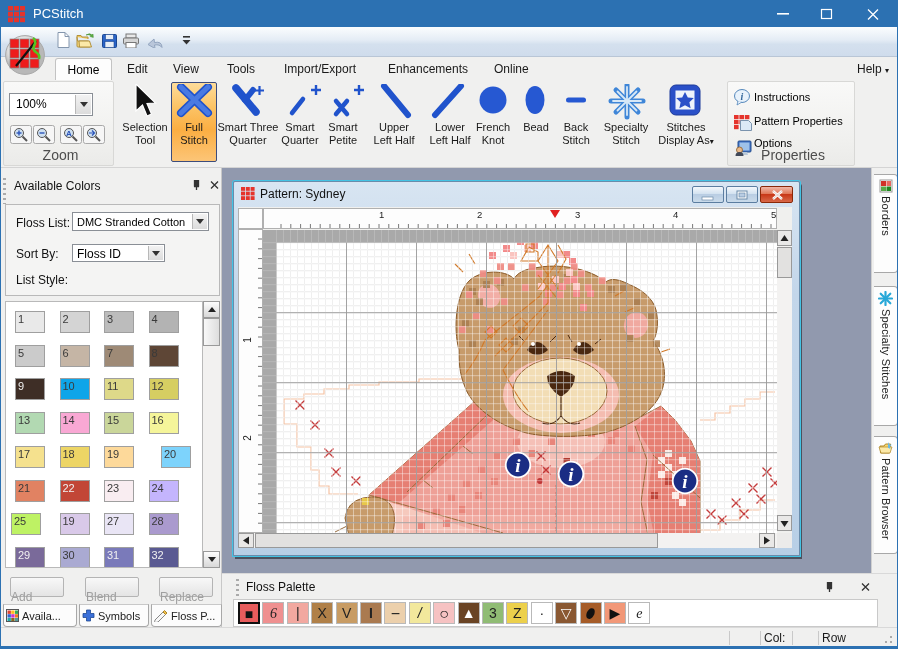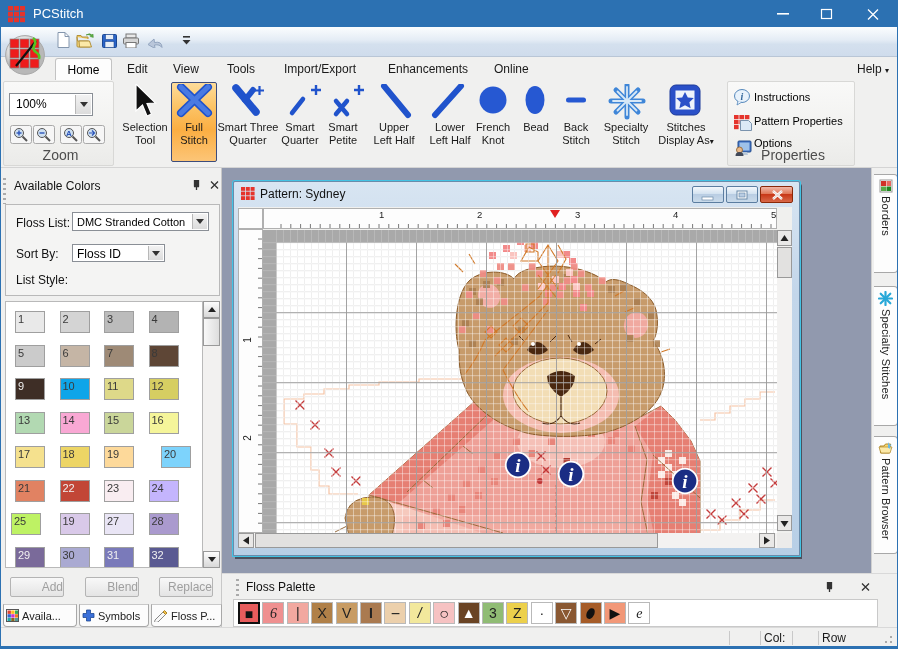--- a/index.html
+++ b/index.html
@@ -36,21 +36,21 @@
   #bottomline { left:0; top:646px; width:898px; height:3px; background:#2c71b2; }
   .vsep { position:absolute; width:1px; background:#c9c9c9; }
   .combo { position:absolute; background:#fff; border:1px solid #8a8f96; font-size:12px; }
   .combo .arr { position:absolute; right:1px; top:1px; bottom:1px; width:16px;
      background:linear-gradient(#f2f2f2,#dcdcdc); border-left:1px solid #b8b8b8;
      display:flex; align-items:center; justify-content:center; }
   .tri-dn { width:0;height:0;border-left:4px solid transparent;border-right:4px solid transparent;border-top:5px solid #333; }
   .sw { position:absolute; width:30px; height:22px; border:1px solid #9f9f9f; font-size:11px; padding:1px 0 0 2px; }
   .sbtn { width:17px; height:17px; background:linear-gradient(#fdfdfd,#d8d8d8); border:1px solid #9a9a9a; display:flex; align-items:center; justify-content:center; }
   .tri-up { width:0;height:0;border-left:4px solid transparent;border-right:4px solid transparent;border-bottom:5px solid #222; }
-  .pbtn { position:absolute; width:54px; height:20px; background:linear-gradient(#f8f8f8,#e4e4e4); border:1px solid #b4b4b4; border-radius:2px; font-size:12px; color:#9f9f9f; text-align:right; padding-top:2px; }
+  .pbtn { position:absolute; width:54px; height:20px; background:linear-gradient(#f8f8f8,#e4e4e4); border:1px solid #b4b4b4; border-radius:2px; font-size:12px; color:#9f9f9f; text-align:left; padding-top:12px; }
   .ptab { position:absolute; height:23px; background:#fcfcfc; border:1px solid #a8a8a8; border-top:1px solid #c8c8c8; border-radius:0 0 4px 4px; font-size:11px; color:#222; display:flex; align-items:center; }
   .wbtn { top:4px; width:32px; height:17px; border:1px solid #5b7da0; border-radius:2px; }
   .rtab { position:absolute; left:2px; width:24px; background:#fdfdfd; border:1px solid #a8a8a8; border-left:none; border-radius:0 4px 4px 0; display:flex; flex-direction:column; align-items:center; }
   .rtxt { writing-mode:vertical-rl; font-size:11px; color:#222; letter-spacing:0.2px; }
   .fp { position:absolute; top:2px; width:22px; height:22px; text-align:center; line-height:21px; }
 </style>
 </head>
 <body>
   <div id="titlebar" class="abs">
     <svg class="abs" style="left:8px;top:6px" width="18" height="17">

